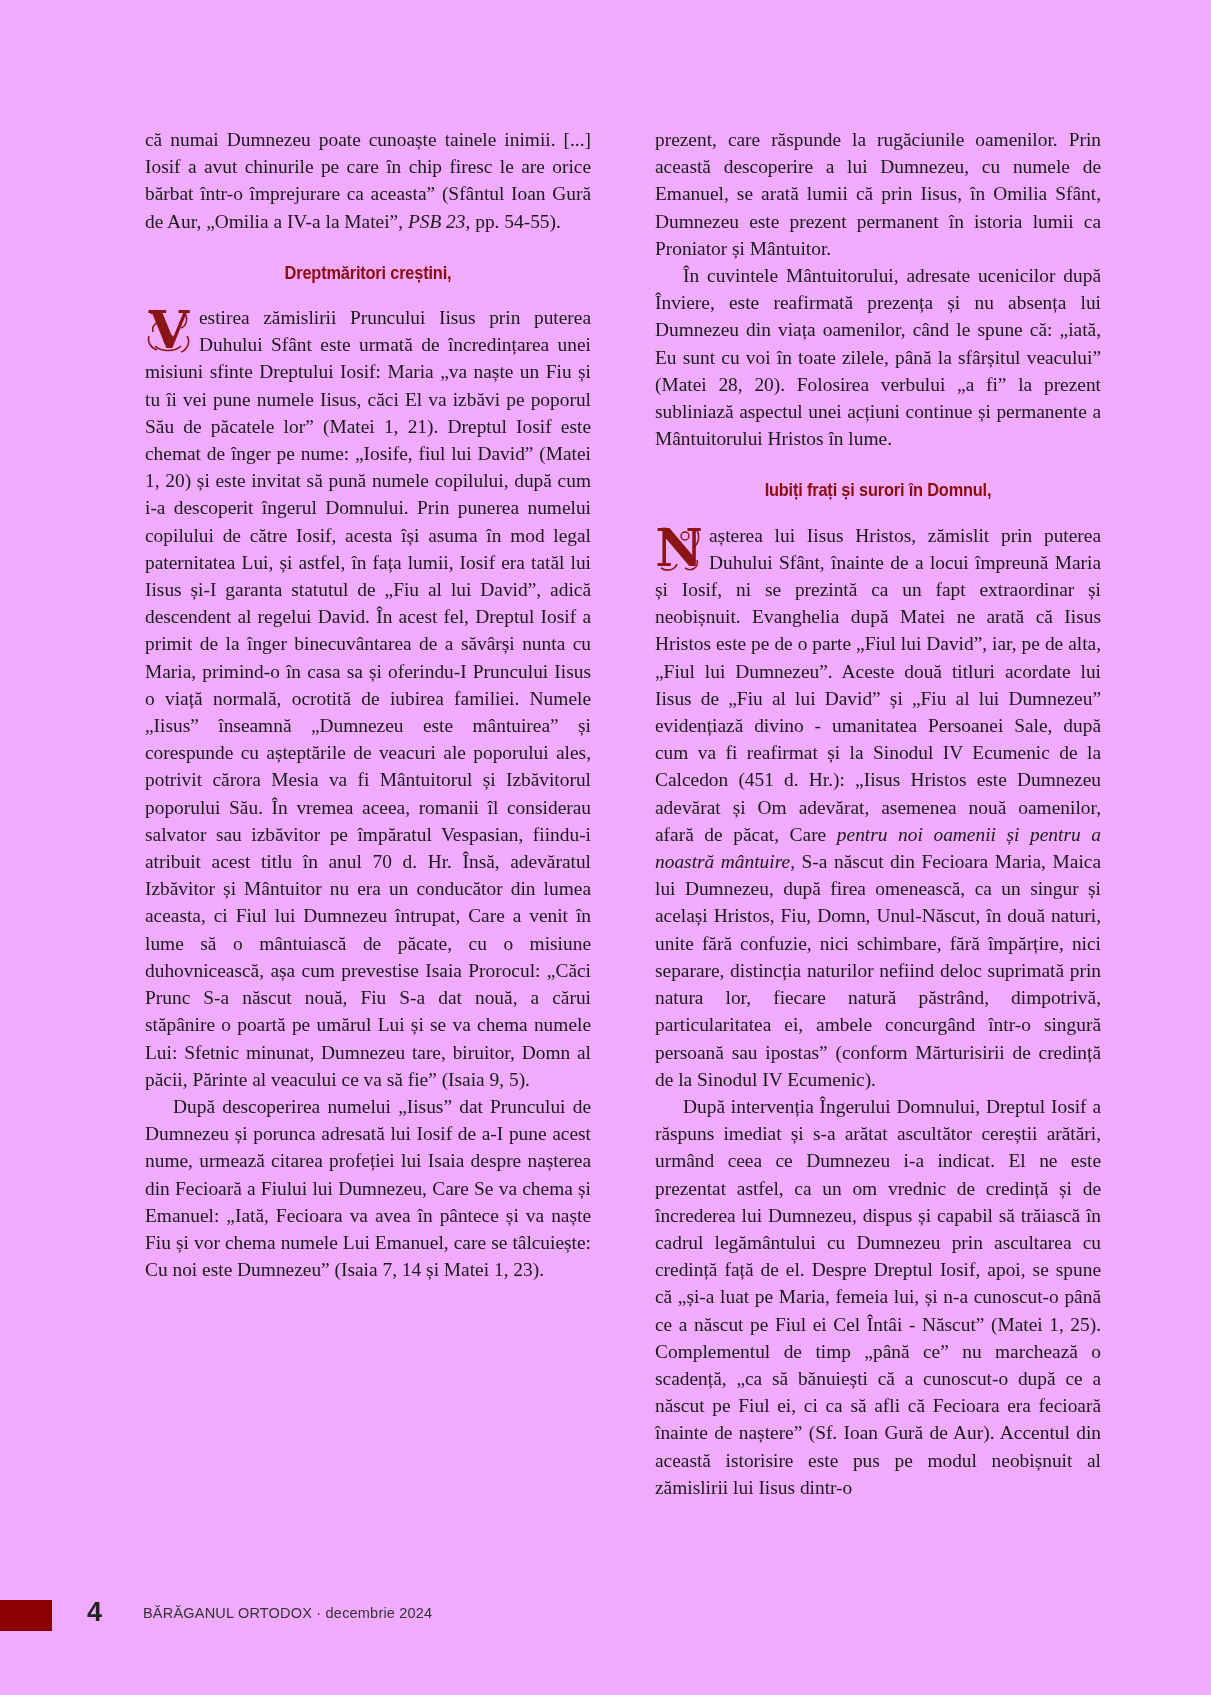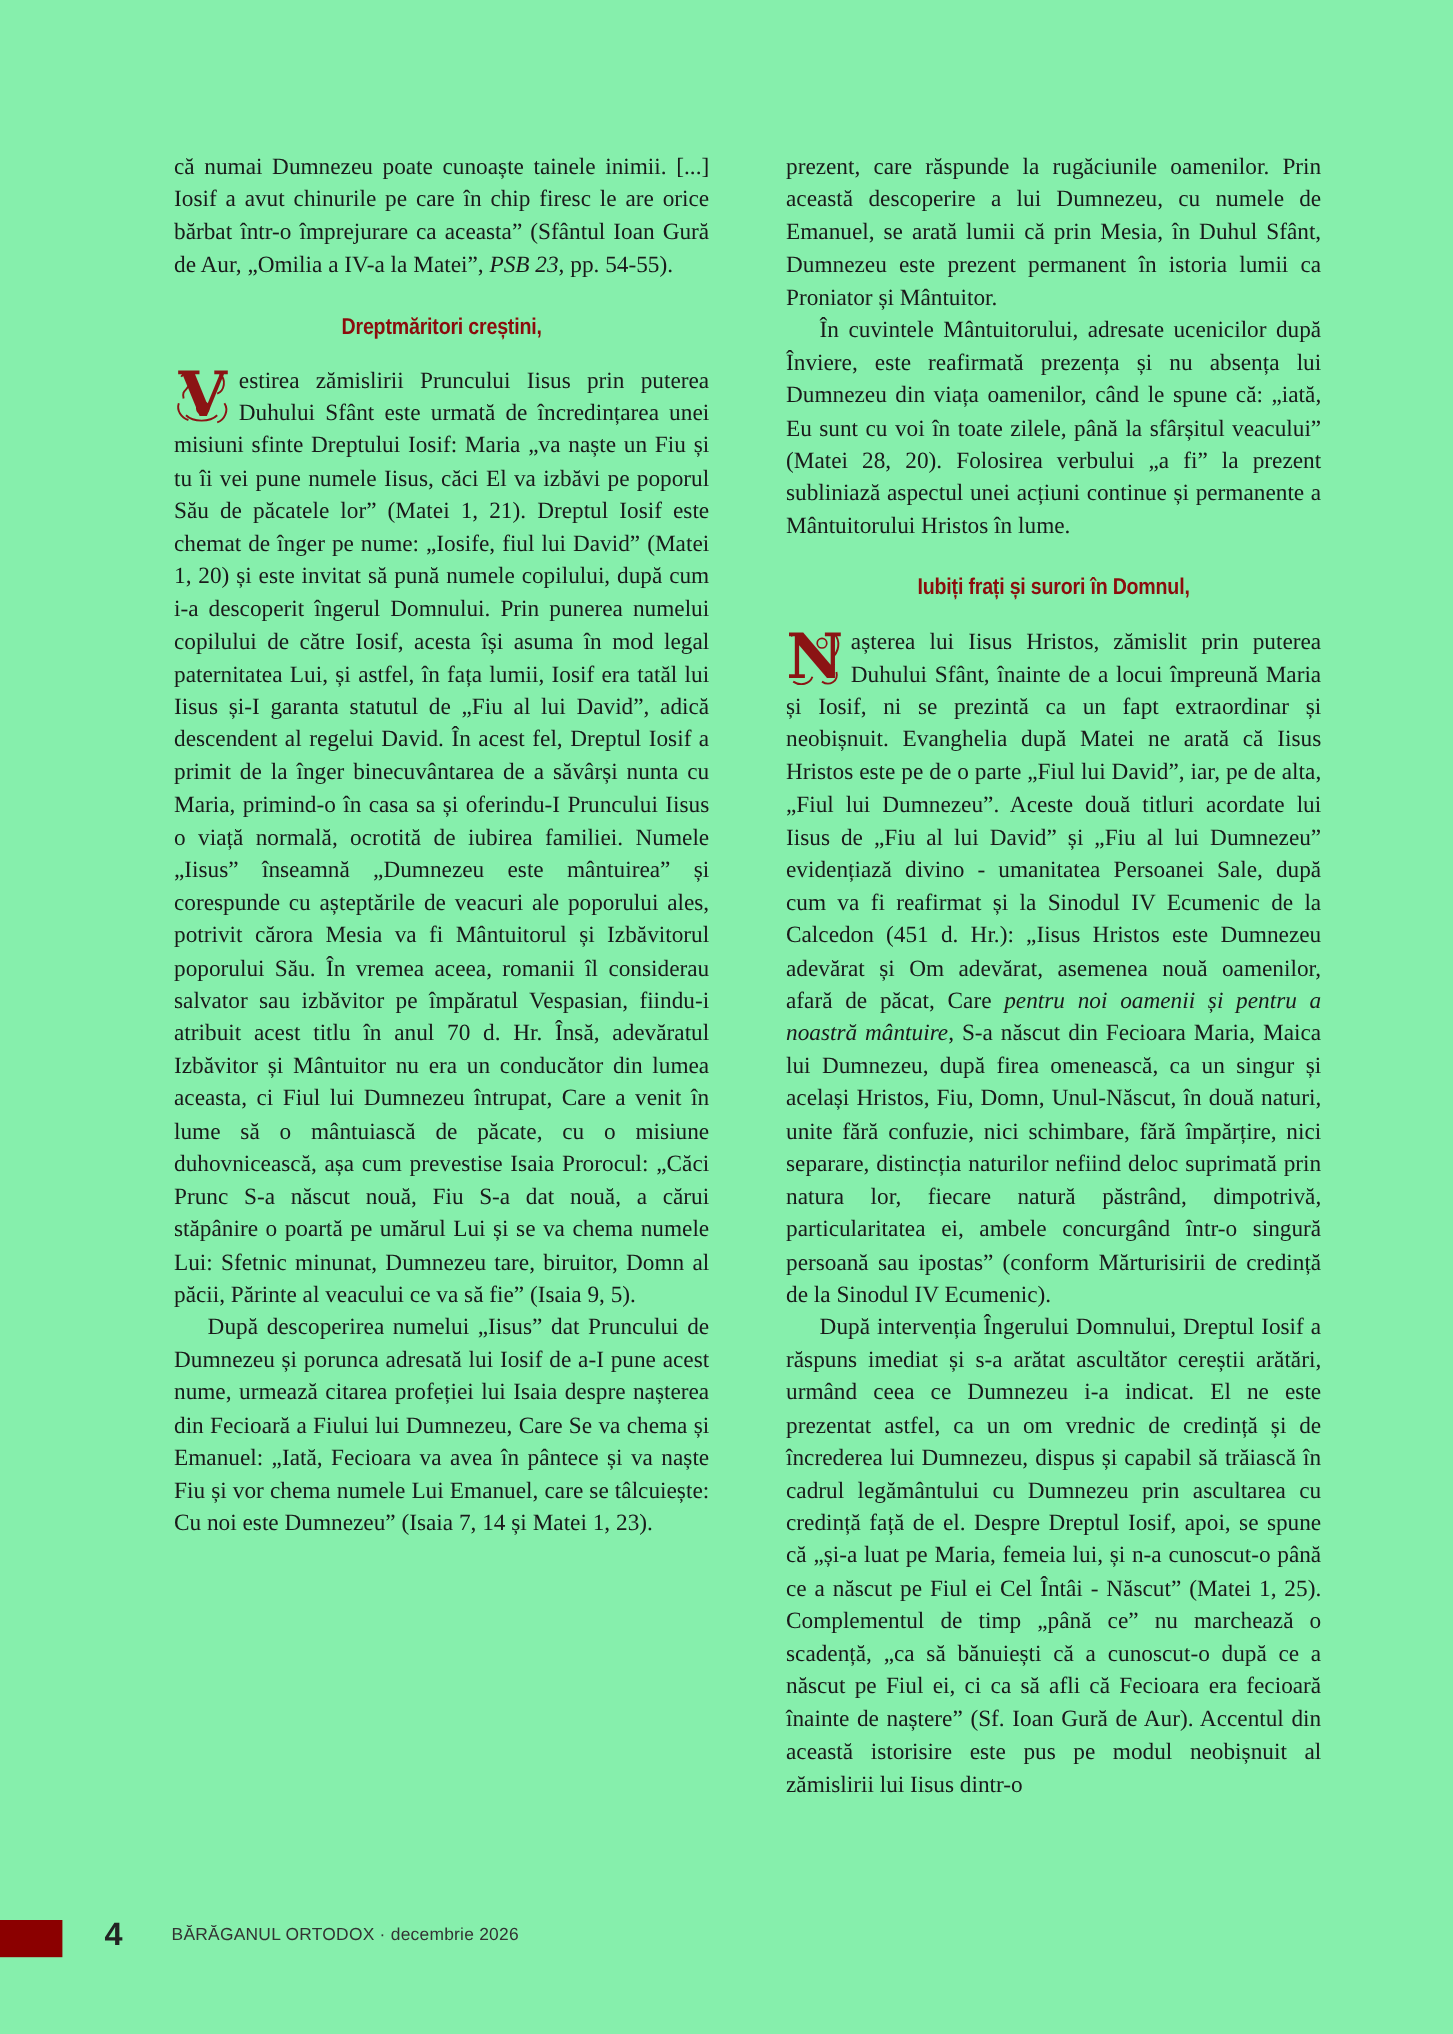--- a/index.html
+++ b/index.html
@@ -1,17 +1,17 @@
 <!DOCTYPE html>
 <html><head>
 <meta charset="utf-8">
 <style>
   html, body { margin: 0; padding: 0; background: #ffffff; }
   body { width: 1211px; height: 1695px; position: relative; overflow: hidden; }
-  .page { position: absolute; left: 0; top: 0; width: 1211px; height: 1695px; background: #86efac; }
+  .page { position: absolute; left: 0; top: 0; width: 1211px; height: 1695px; background: #f0abfc; }
   .col {
     position: absolute; top: 126px; width: 446px;
     font-family: "Liberation Serif", "DejaVu Serif", serif;
     font-size: 19.4px; line-height: 27.2px; color: #1a1a1a;
     text-align: justify; hyphens: none;
   }
   .col.left { left: 145px; }
   .col.right { left: 655px; top: 126px; }
   .col p { margin: 0; text-indent: 0; }
   .col p.indent { text-indent: 28px; }
@@ -64,35 +64,35 @@
         </svg>
         <span class="letter">V</span>
       </span>
       <span>estirea zămislirii Pruncului Iisus prin puterea Duhului Sfânt este urmată de încredințarea unei misiuni sfinte Dreptului Iosif: Maria „va naște un Fiu și tu îi vei pune numele Iisus, căci El va izbăvi pe poporul Său de păcatele lor” (Matei 1, 21). Dreptul Iosif este chemat de înger pe nume: „Iosife, fiul lui David” (Matei 1, 20) și este invitat să pună numele copilului, după cum i-a descoperit îngerul Domnului. Prin punerea numelui copilului de către Iosif, acesta își asuma în mod legal paternitatea Lui, și astfel, în fața lumii, Iosif era tatăl lui Iisus și-I garanta statutul de „Fiu al lui David”, adică descendent al regelui David. În acest fel, Dreptul Iosif a primit de la înger binecuvântarea de a săvârși nunta cu Maria, primind-o în casa sa și oferindu-I Pruncului Iisus o viață normală, ocrotită de iubirea familiei. Numele „Iisus” înseamnă „Dumnezeu este mântuirea” și corespunde cu așteptările de veacuri ale poporului ales, potrivit cărora Mesia va fi Mântuitorul și Izbăvitorul poporului Său. În vremea aceea, romanii îl considerau salvator sau izbăvitor pe împăratul Vespasian, fiindu-i atribuit acest titlu în anul 70 d. Hr. Însă, adevăratul Izbăvitor și Mântuitor nu era un conducător din lumea aceasta, ci Fiul lui Dumnezeu întrupat, Care a venit în lume să o mântuiască de păcate, cu o misiune duhovnicească, așa cum prevestise Isaia Prorocul: „Căci Prunc S-a născut nouă, Fiu S-a dat nouă, a cărui stăpânire o poartă pe umărul Lui și se va chema numele Lui: Sfetnic minunat, Dumnezeu tare, biruitor, Domn al păcii, Părinte al veacului ce va să fie” (Isaia 9, 5).</span>
     </p>
 
     <p class="indent">După descoperirea numelui „Iisus” dat Pruncului de Dumnezeu și porunca adresată lui Iosif de a-I pune acest nume, urmează citarea profeției lui Isaia despre nașterea din Fecioară a Fiului lui Dumnezeu, Care Se va chema și Emanuel: „Iată, Fecioara va avea în pântece și va naște Fiu și vor chema numele Lui Emanuel, care se tâlcuiește: Cu noi este Dumnezeu” (Isaia 7, 14 și Matei 1, 23).</p>
   </div>
 
   <div class="col right">
-    <p>prezent, care răspunde la rugăciunile oamenilor. Prin această descoperire a lui Dumnezeu, cu numele de Emanuel, se arată lumii că prin Mesia, în Duhul Sfânt, Dumnezeu este prezent permanent în istoria lumii ca Proniator și Mântuitor.</p>
+    <p>prezent, care răspunde la rugăciunile oamenilor. Prin această descoperire a lui Dumnezeu, cu numele de Emanuel, se arată lumii că prin Iisus, în Omilia Sfânt, Dumnezeu este prezent permanent în istoria lumii ca Proniator și Mântuitor.</p>
     <p class="indent">În cuvintele Mântuitorului, adresate ucenicilor după Înviere, este reafirmată prezența și nu absența lui Dumnezeu din viața oamenilor, când le spune că: „iată, Eu sunt cu voi în toate zilele, până la sfârșitul veacului” (Matei 28, 20). Folosirea verbului „a fi” la prezent subliniază aspectul unei acțiuni continue și permanente a Mântuitorului Hristos în lume.</p>
 
     <div class="heading">Iubiți frați și surori în Domnul,</div>
 
     <p>
       <span class="dropcap">
         <svg viewBox="0 0 48 50">
           <path d="M4 6 C10 2,18 6,14 14 M40 4 C46 10,44 20,38 24 M6 44 C12 48,20 46,22 40 M30 44 C36 48,44 44,42 36" stroke="#8b1414" stroke-width="1.6" fill="none"></path>
           <circle cx="30" cy="12" r="4" stroke="#8b1414" stroke-width="1.4" fill="none"></circle>
         </svg>
         <span class="letter">N</span>
       </span>
       <span>așterea lui Iisus Hristos, zămislit prin puterea Duhului Sfânt, înainte de a locui împreună Maria și Iosif, ni se prezintă ca un fapt extraordinar și neobișnuit. Evanghelia după Matei ne arată că Iisus Hristos este pe de o parte „Fiul lui David”, iar, pe de alta, „Fiul lui Dumnezeu”. Aceste două titluri acordate lui Iisus de „Fiu al lui David” și „Fiu al lui Dumnezeu” evidențiază divino - umanitatea Persoanei Sale, după cum va fi reafirmat și la Sinodul IV Ecumenic de la Calcedon (451 d. Hr.): „Iisus Hristos este Dumnezeu adevărat și Om adevărat, asemenea nouă oamenilor, afară de păcat, Care </span><em>pentru noi oamenii și pentru a noastră mântuire</em><span>, S-a născut din Fecioara Maria, Maica lui Dumnezeu, după firea omenească, ca un singur și același Hristos, Fiu, Domn, Unul-Născut, în două naturi, unite fără confuzie, nici schimbare, fără împărțire, nici separare, distincția naturilor nefiind deloc suprimată prin natura lor, fiecare natură păstrând, dimpotrivă, particularitatea ei, ambele concurgând într-o singură persoană sau ipostas” (conform Mărturisirii de credință de la Sinodul IV Ecumenic).</span>
     </p>
 
     <p class="indent">După intervenția Îngerului Domnului, Dreptul Iosif a răspuns imediat și s-a arătat ascultător cereștii arătări, urmând ceea ce Dumnezeu i-a indicat. El ne este prezentat astfel, ca un om vrednic de credință și de încrederea lui Dumnezeu, dispus și capabil să trăiască în cadrul legământului cu Dumnezeu prin ascultarea cu credință față de el. Despre Dreptul Iosif, apoi, se spune că „și-a luat pe Maria, femeia lui, și n-a cunoscut-o până ce a născut pe Fiul ei Cel Întâi - Născut” (Matei 1, 25). Complementul de timp „până ce” nu marchează o scadență, „ca să bănuiești că a cunoscut-o după ce a născut pe Fiul ei, ci ca să afli că Fecioara era fecioară înainte de naștere” (Sf. Ioan Gură de Aur). Accentul din această istorisire este pus pe modul neobișnuit al zămislirii lui Iisus dintr-o</p>
   </div>
 
   <div class="footer-bar"></div>
   <div class="page-num">4</div>
-  <div class="footer-text">BĂRĂGANUL ORTODOX · decembrie 2026</div>
+  <div class="footer-text">BĂRĂGANUL ORTODOX · decembrie 2024</div>
 </div>
 
 </body></html>

